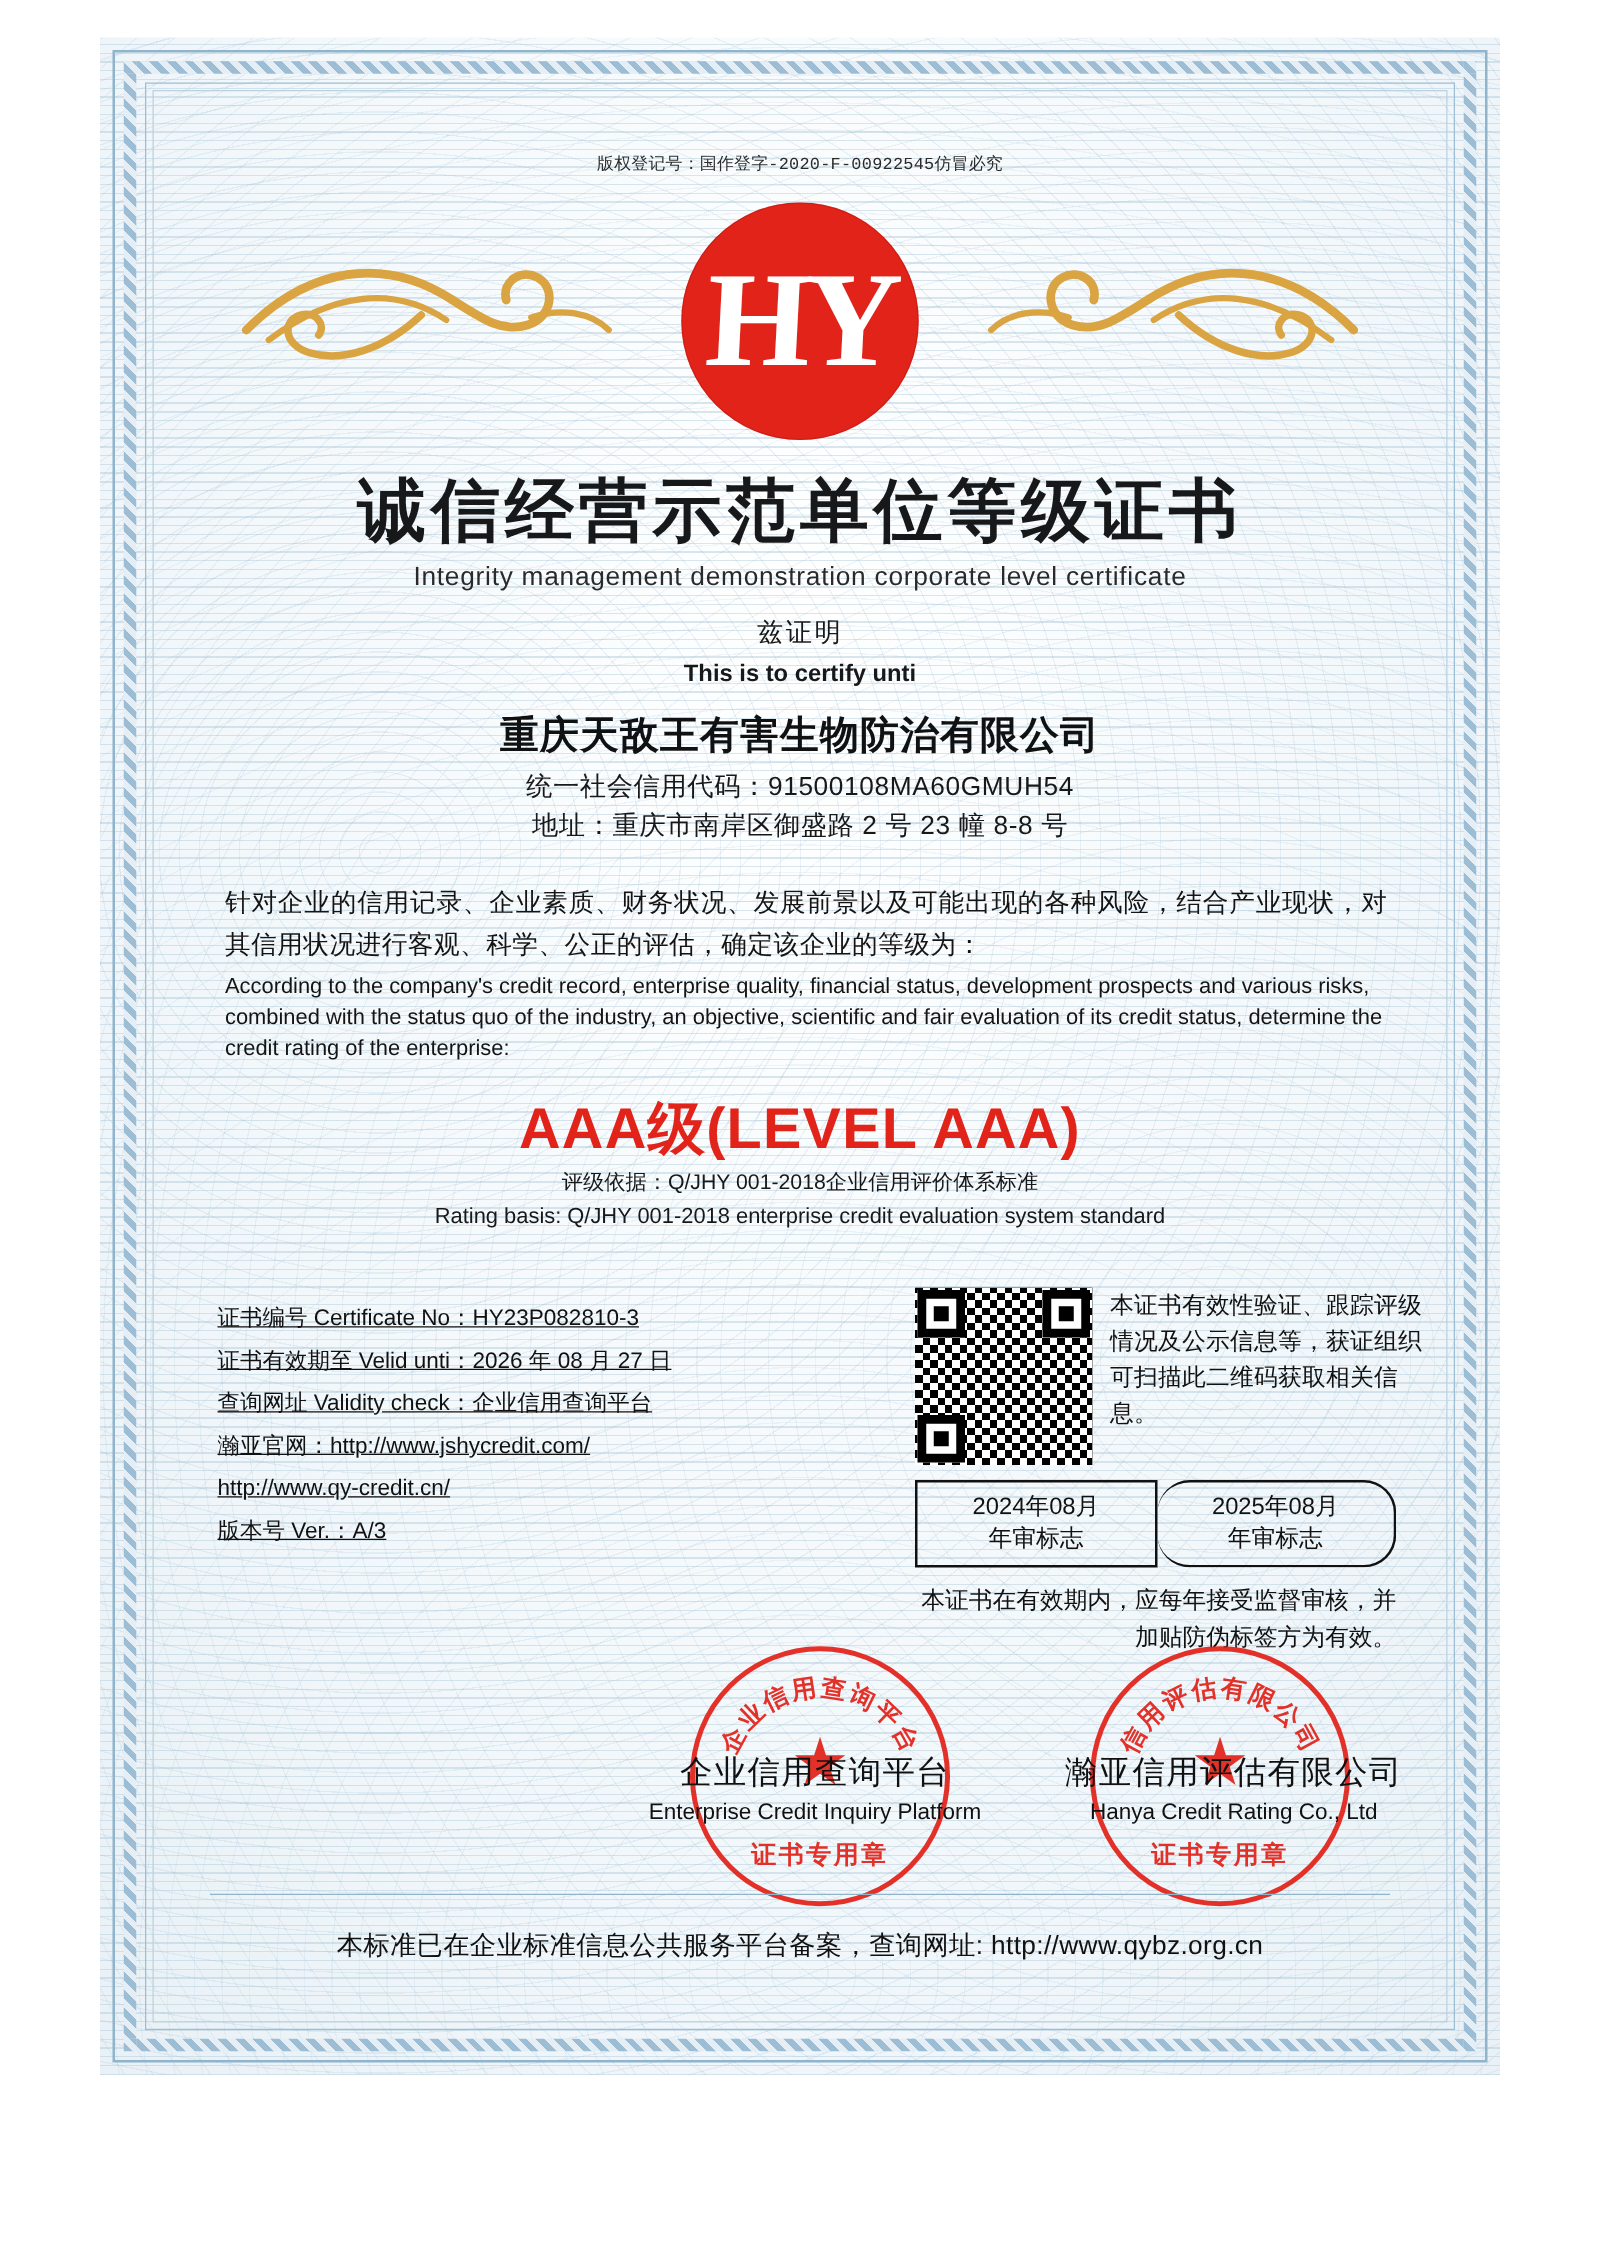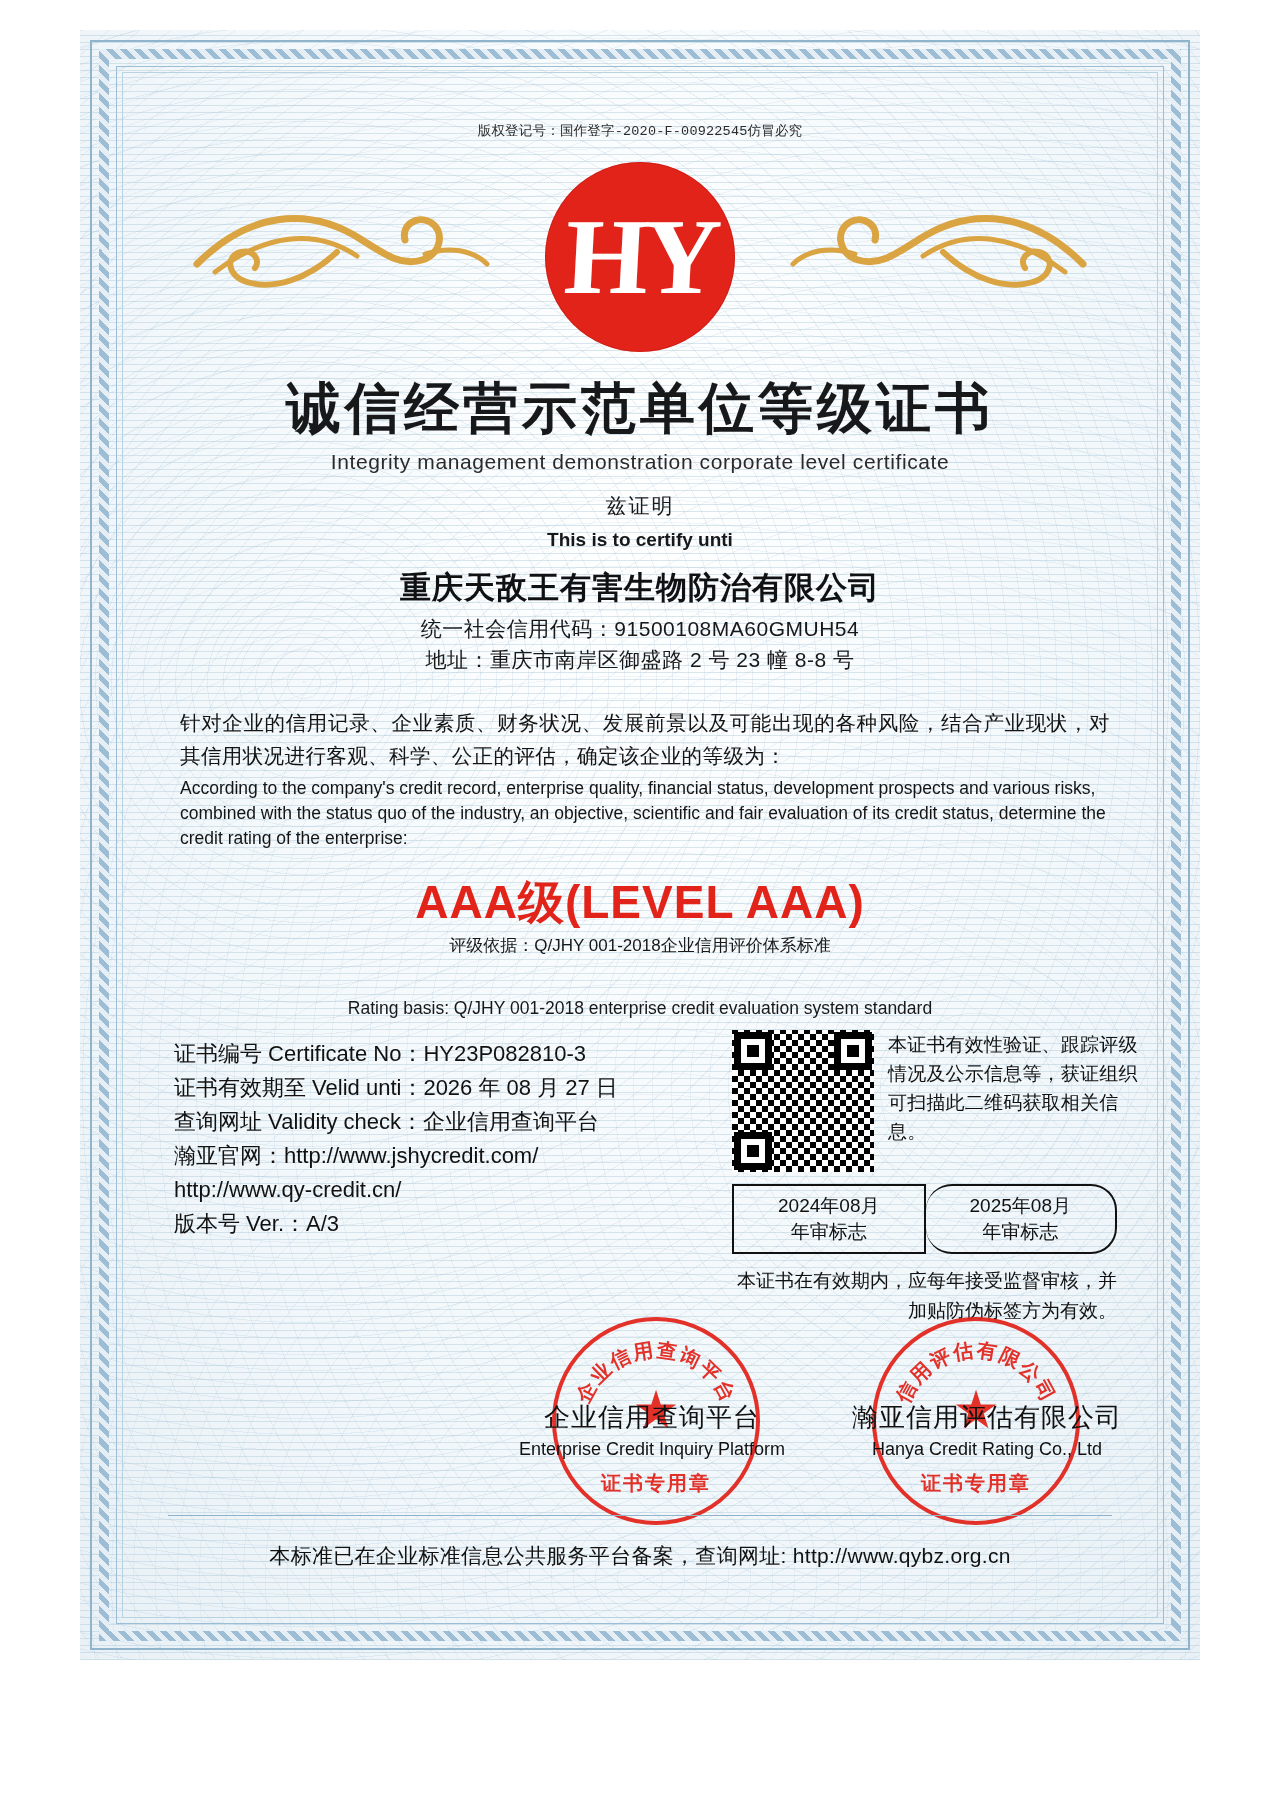--- a/index.html
+++ b/index.html
@@ -233,39 +233,40 @@
   .basis-cn {
     position: absolute;
     top: 852px;
     width: 100%;
     text-align: center;
     font-size: 17px;
     color: #17181a;
   }
   .basis-en {
     position: absolute;
-    top: 916px;
+    top: 880px;
     width: 100%;
     text-align: center;
     font-size: 17.5px;
     color: #17181a;
   }
 
   
   .details {
     position: absolute;
     top: 955px;
     left: 42px;
     width: 560px;
   }
   .details .line {
-    font-size: 22px;
+    font-size: 18px;
     line-height: 34px;
     color: #111;
     white-space: nowrap;
+    text-decoration: underline;
   }
 
   
   .qr-block {
     position: absolute;
     top: 948px;
     left: 600px;
     width: 420px;
   }
   .qr-row {

